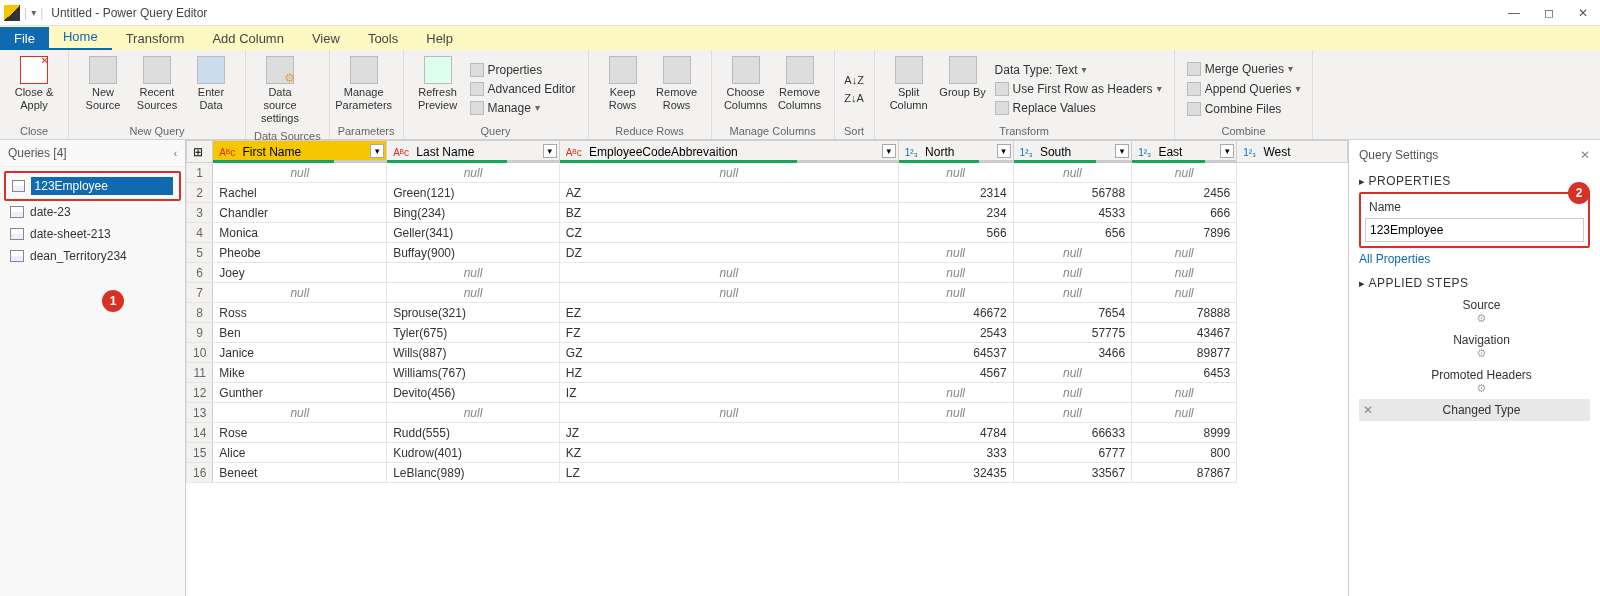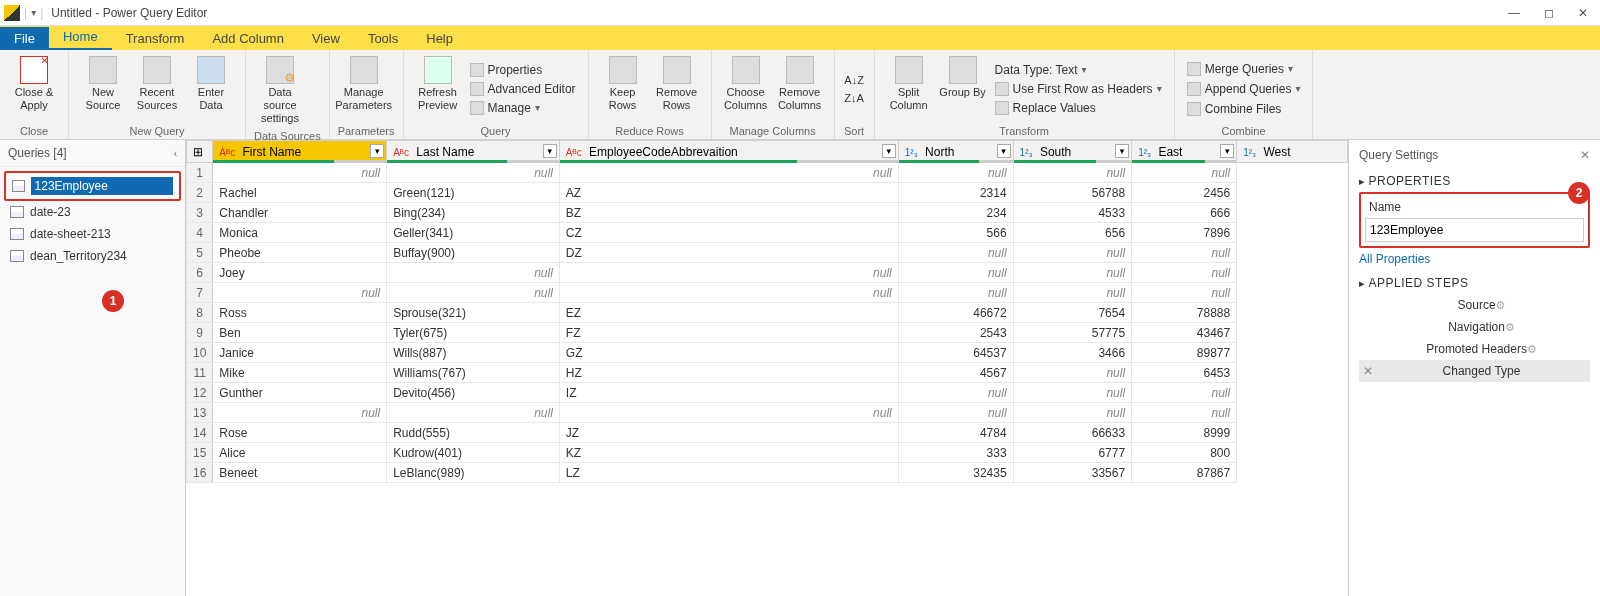--- a/index.html
+++ b/index.html
@@ -6,21 +6,21 @@
 body { background: #f3f3f3; width: 1600px; height: 596px; overflow: hidden; }
 
 
 .titlebar { height: 26px; background: #fff; display: flex; align-items: center; padding: 0 4px; border-bottom: 1px solid #e1e1e1; }
 .titlebar .qat { display: flex; align-items: center; gap: 4px; }
 .titlebar .title { margin-left: 8px; color: #444; }
 .titlebar .win-controls { margin-left: auto; display: flex; gap: 24px; color: #555; font-size: 14px; padding-right: 8px; }
 .titlebar .logo { width: 16px; height: 16px; background: linear-gradient(135deg,#f6c700 50%,#333 50%); }
 
 
-.ribbon-tabs { height: 24px; display: flex; background: #fde047; align-items: flex-end; }
+.ribbon-tabs { height: 24px; display: flex; background: #fef9c3; align-items: flex-end; }
 .ribbon-tabs .tab { padding: 4px 14px; font-size: 13px; color: #444; cursor: pointer; }
 .ribbon-tabs .tab.file { background: #217346; color: #fff; }
 .ribbon-tabs .tab.file { background: #0f6ab0; }
 .ribbon-tabs .tab.active { border-bottom: 2px solid #0f6ab0; color: #0f6ab0; }
 
 
 .ribbon { height: 90px; background: #f3f2f1; border-bottom: 1px solid #d0d0d0; display: flex; }
 .group { border-right: 1px solid #ddd; padding: 4px 8px 2px; display: flex; flex-direction: column; justify-content: space-between; }
 .group .items { display: flex; gap: 2px; flex: 1; }
 .group .label { text-align: center; font-size: 11px; color: #666; padding-top: 2px; }
@@ -49,35 +49,35 @@
 .grid-wrap { flex: 1; overflow: hidden; background: #fff; }
 .grid { border-collapse: collapse; width: 100%; }
 .grid th { background: #f3f2f1; border: 1px solid #d0d0d0; padding: 2px 6px; font-weight: normal; text-align: left; font-size: 12px; position: relative; height: 22px; }
 .grid th .type-ico { color: #d93025; font-size: 10px; margin-right: 4px; }
 .grid th .type-ico.num { color: #0f6ab0; }
 .grid th .dd { position: absolute; right: 2px; top: 3px; width: 14px; height: 14px; border: 1px solid #aaa; background: #fff; font-size: 9px; text-align: center; line-height: 12px; cursor: pointer; }
 .grid th.rownum { width: 24px; background: #f3f2f1; }
 .grid th.selcol { background: #f6c700; }
 .grid td { border: 1px solid #e6e6e6; padding: 2px 6px; font-size: 12px; height: 20px; color: #333; }
 .grid td.rownum { background: #f3f2f1; text-align: center; color: #666; font-style: normal; border-right: 1px solid #ccc; }
-.grid td.null { color: #888; font-style: italic; text-align: right; }
+.grid td.null { color: #888; font-style: italic; text-align: center; }
 .grid td.num { text-align: right; }
 .grid .bar { height: 3px; background: linear-gradient(90deg,#18a558 0 70%,#ccc 70% 100%); }
 .grid th .bar-wrap { position:absolute; left:0; right:0; bottom:-1px; height:3px; }
 
 
 .qsettings { width: 252px; border-left: 1px solid #ccc; padding: 8px 10px; background: #fff; position: relative; }
 .qsettings .hdr { font-size: 13px; color: #555; display: flex; justify-content: space-between; align-items: center; padding-bottom: 6px; }
 .qsettings .section { font-size: 11px; font-weight: normal; letter-spacing: 0.5px; color: #333; padding: 6px 0 4px; }
 .qsettings .name-box { border: 2px solid #d93025; padding: 4px; border-radius: 2px; position: relative; }
 .qsettings .name-box label { font-size: 12px; color: #333; display: block; padding: 2px 4px; }
 .qsettings .name-box input { width: 100%; border: 1px solid #ccc; padding: 4px; font-size: 12px; margin-top: 2px; }
 .qsettings .callout2 { position: absolute; right: -2px; top: -12px; width: 22px; height: 22px; background: #d93025; border-radius: 50%; color: #fff; display:flex; align-items:center; justify-content:center; font-weight:bold; font-size:12px; }
 .qsettings .link { color: #0f6ab0; font-size: 12px; padding: 4px 0; cursor: pointer; }
-.qsettings .steps .step { padding: 4px 6px 4px 20px; font-size: 12px; color: #333; position: relative; cursor: pointer; display:flex; justify-content:center; align-items:center; }
+.qsettings .steps .step { padding: 4px 6px 4px 20px; font-size: 12px; color: #333; position: relative; cursor: pointer; display:flex; justify-content:space-between; align-items:center;flex-direction:column; }
 .qsettings .steps .step.sel { background: #e8e8e8; }
 .qsettings .steps .step .gear { color: #aaa; font-size: 11px; }
 .qsettings .steps .step .x { position:absolute; left:4px; color:#888; }
 
 .chev { font-size: 10px; color: #666; }
 </style>
 </head>
 <body>
 
 <div class="titlebar">

